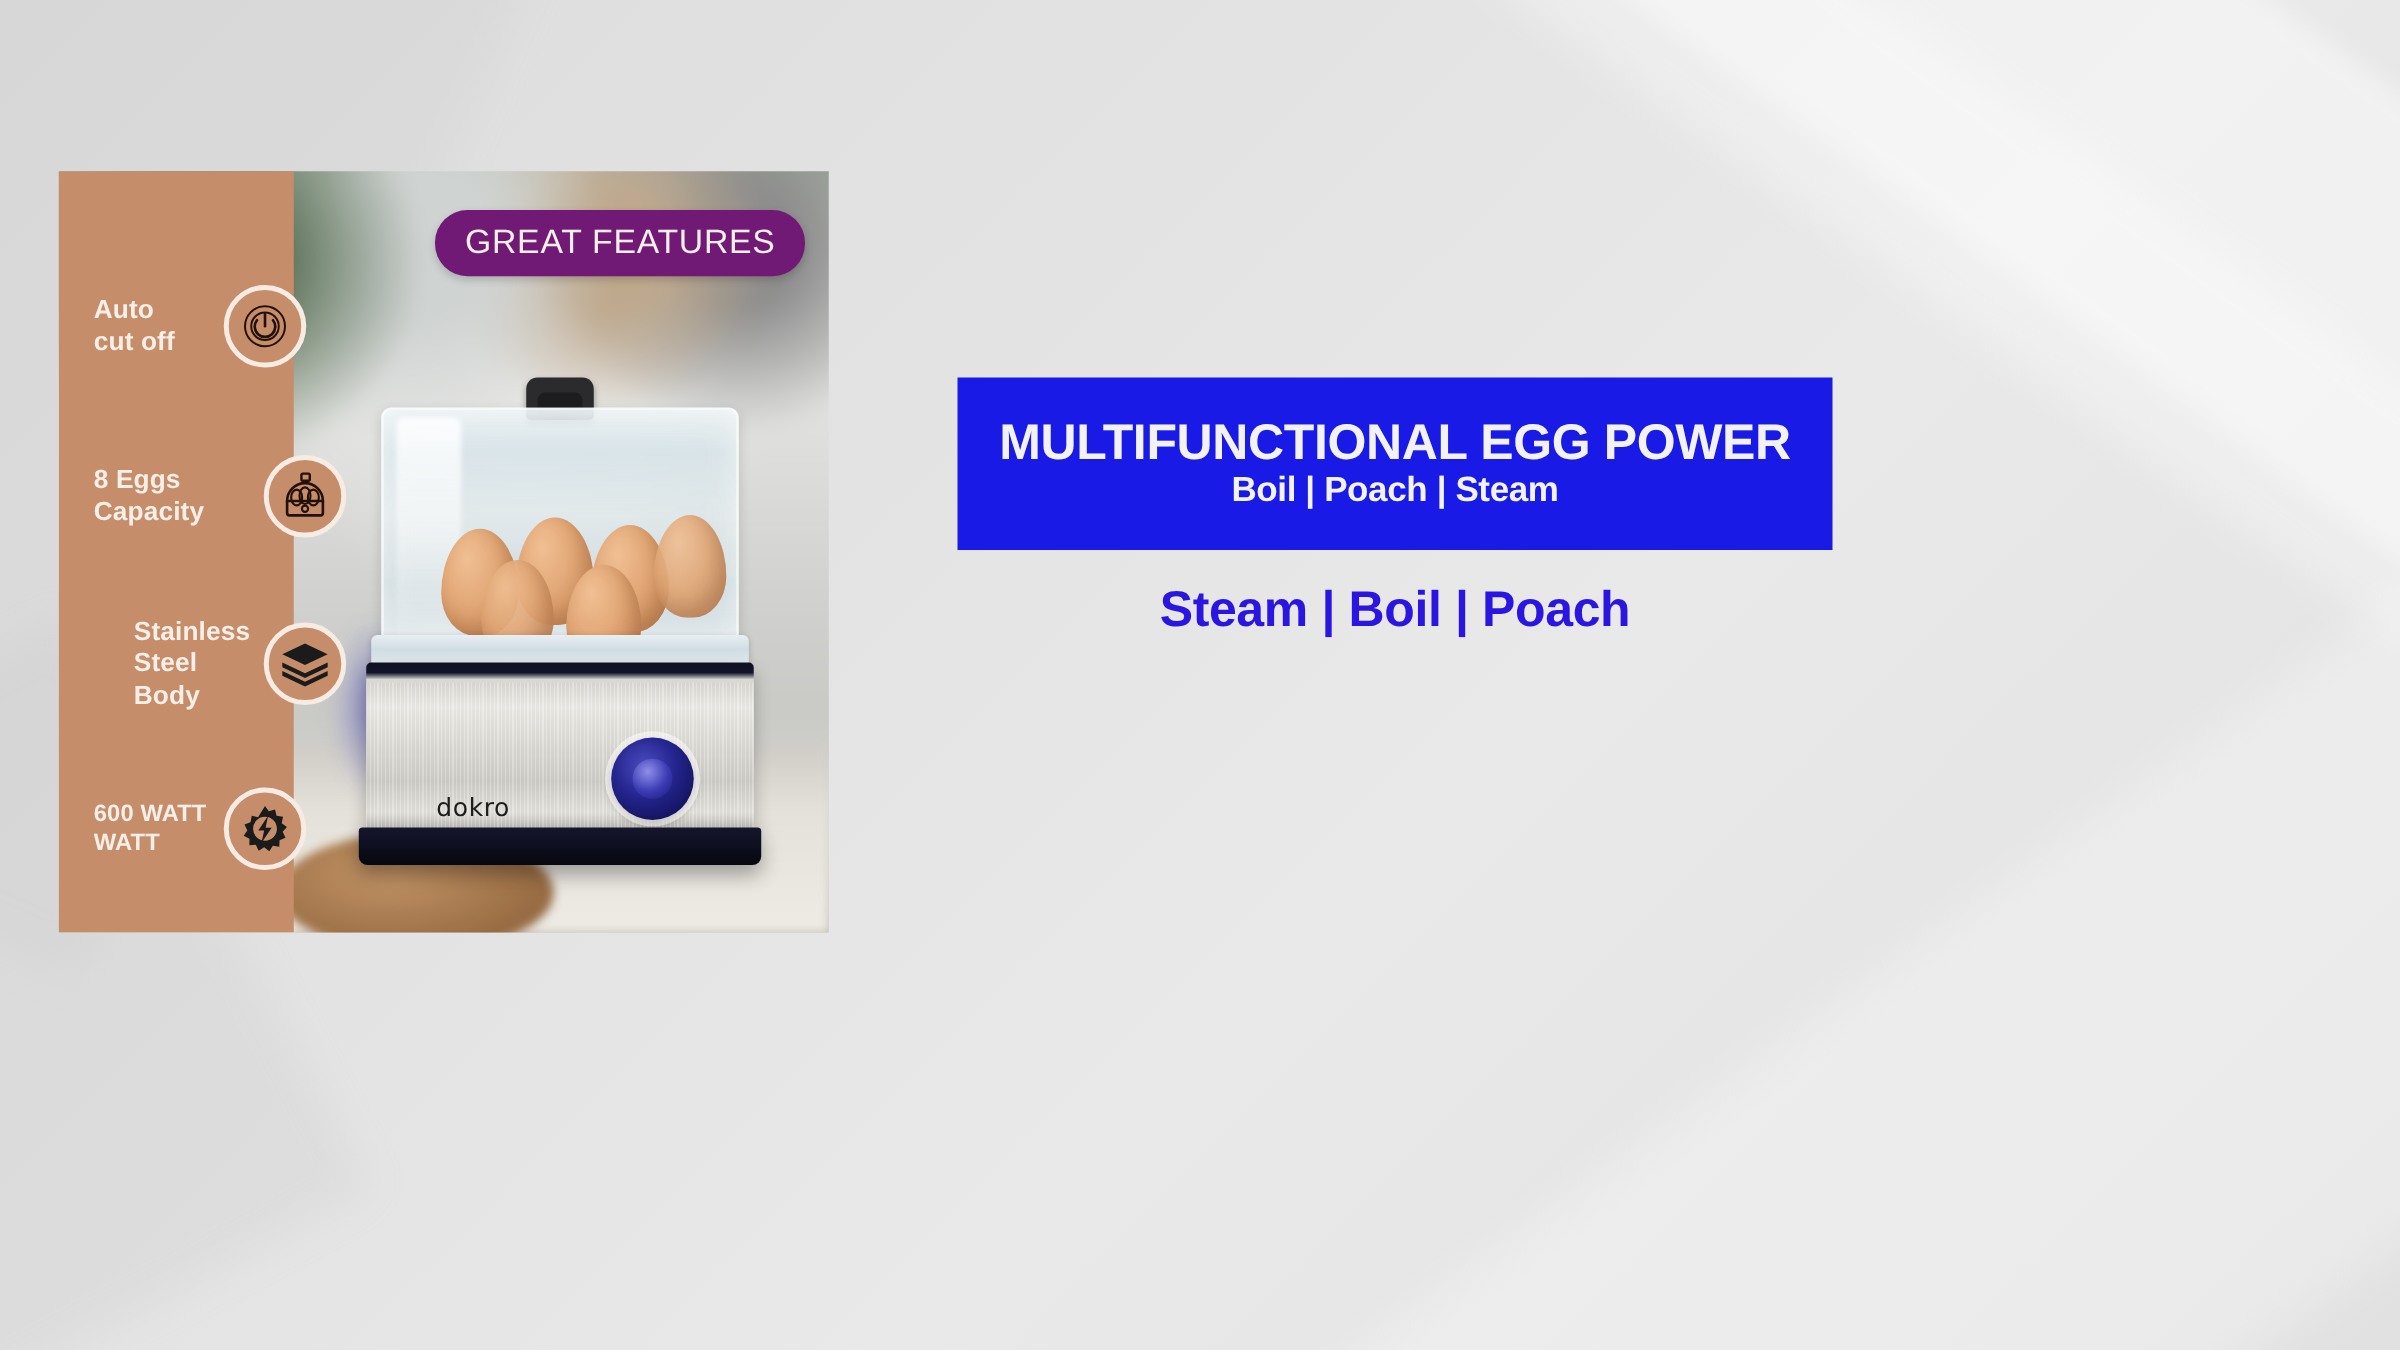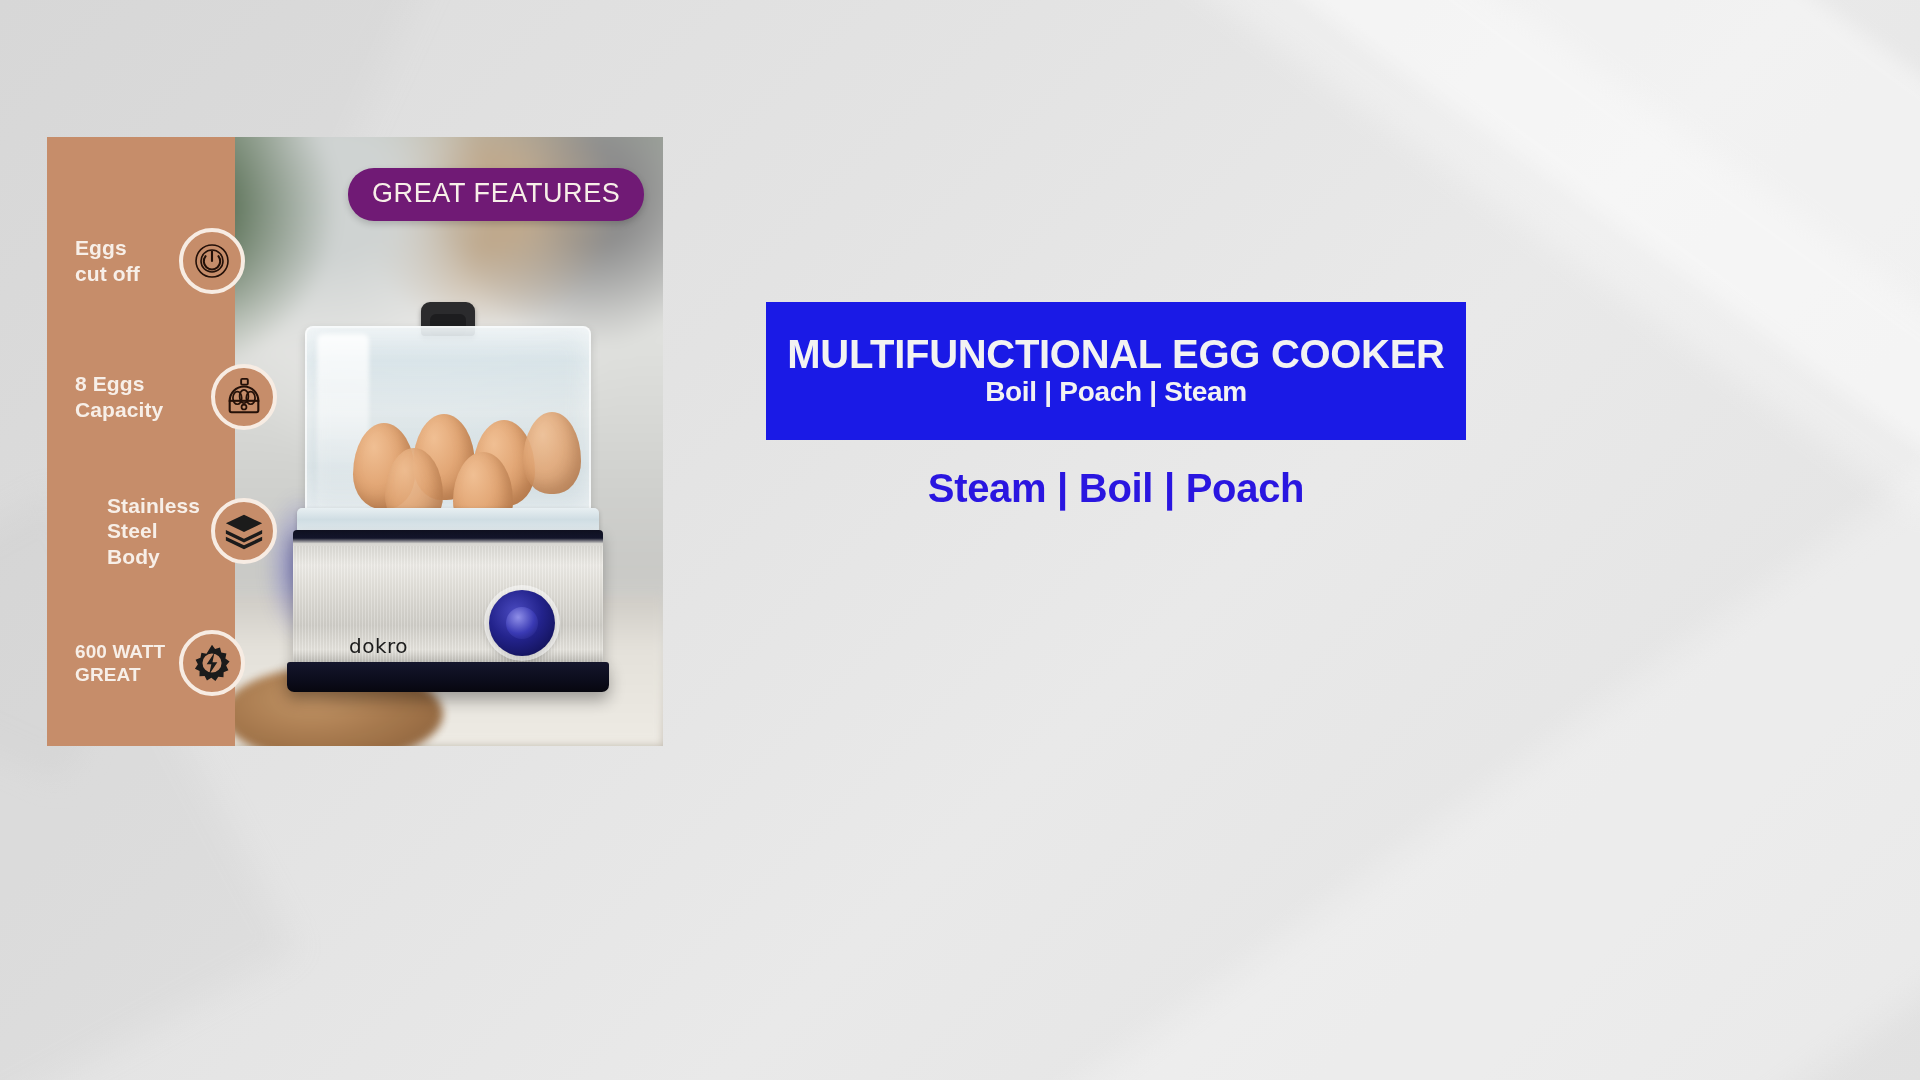--- a/index.html
+++ b/index.html
@@ -246,21 +246,21 @@
         <div class="knob"></div>
       </div>
       <div class="base"></div>
     </div>
   </div>
 
   <div id="panel"></div>
 
   <div class="feat f1">
     <div class="feat-label">
-      <span>Eggs</span><br>
+      <span>Auto</span><br>
       <span>cut off</span>
     </div>
     <div class="badge">
       <svg width="40" height="40" viewBox="0 0 40 40">
         <circle cx="20" cy="20" r="16" fill="none" stroke="#231008" stroke-width="1.6"></circle>
         <circle cx="20" cy="20" r="11" fill="none" stroke="#231008" stroke-width="1.6"></circle>
         <path d="M13.6 15.2a8.2 8.2 0 1 0 12.8 0" fill="none" stroke="#231008" stroke-width="2.1" stroke-linecap="round"></path>
         <line x1="20" y1="10.5" x2="20" y2="20" stroke="#231008" stroke-width="2.1" stroke-linecap="round"></line>
       </svg>
     </div>
@@ -295,33 +295,33 @@
         <path d="M22 5 L41 14 L22 23 L3 14 Z" fill="#1b1b1b"></path>
         <path d="M3 21 L22 30 L41 21 L41 25 L22 34 L3 25 Z" fill="#1b1b1b"></path>
         <path d="M3 28 L22 37 L41 28 L41 32 L22 41 L3 32 Z" fill="#1b1b1b"></path>
       </svg>
     </div>
   </div>
 
   <div class="feat f4">
     <div class="feat-label caps">
       <span>600 WATT</span><br>
-      <span>GREAT</span>
+      <span>WATT</span>
     </div>
     <div class="badge">
       <svg width="42" height="42" viewBox="0 0 44 44">
         <path fill="#1b1b1b" fill-rule="evenodd" d="
           M22 3 l3.2 4.4 5.2-1.6 1.3 5.3 5.4 .9 -1.1 5.3 4.4 3.2 -3.6 4.1 2.4 4.9 -5 2.1 -.2 5.4 -5.4-.7 -3 4.5 -4.3-3.3 -4.6 2.9 -2.4-4.9 -5.4 .3 .1-5.5 -4.9-2.4 3.1-4.5 -2.4-4.9 5.1-1.9 1-5.4 5.3 1.1z
           M22 12 a10 10 0 1 0 0 20 a10 10 0 0 0 0-20z"></path>
         <path fill="#1b1b1b" d="M24.6 11 L16.4 23.4 h4.9 L19 34 l8.6-12.8 h-5.1z"></path>
       </svg>
     </div>
   </div>
 
   <div id="pill">GREAT FEATURES</div>
 </div>
 
 <div id="blue-block">
-  <div id="blue-l1">MULTIFUNCTIONAL EGG COOKER</div>
+  <div id="blue-l1">MULTIFUNCTIONAL EGG POWER</div>
   <div id="blue-l2">Boil | Poach | Steam</div>
 </div>
 
 <div id="subline">Steam | Boil | Poach</div>
 
 </body></html>

